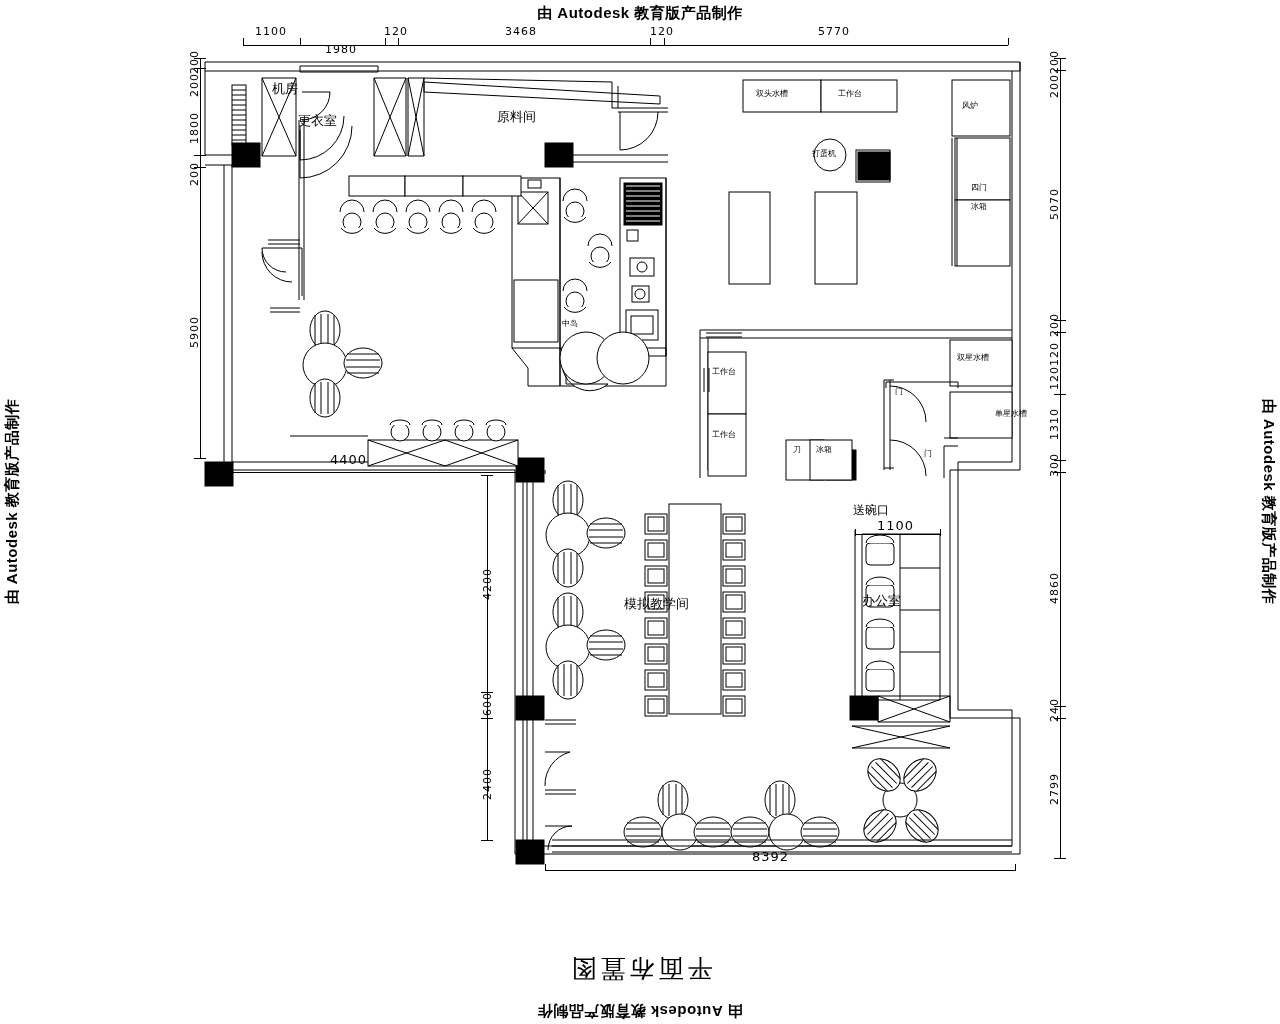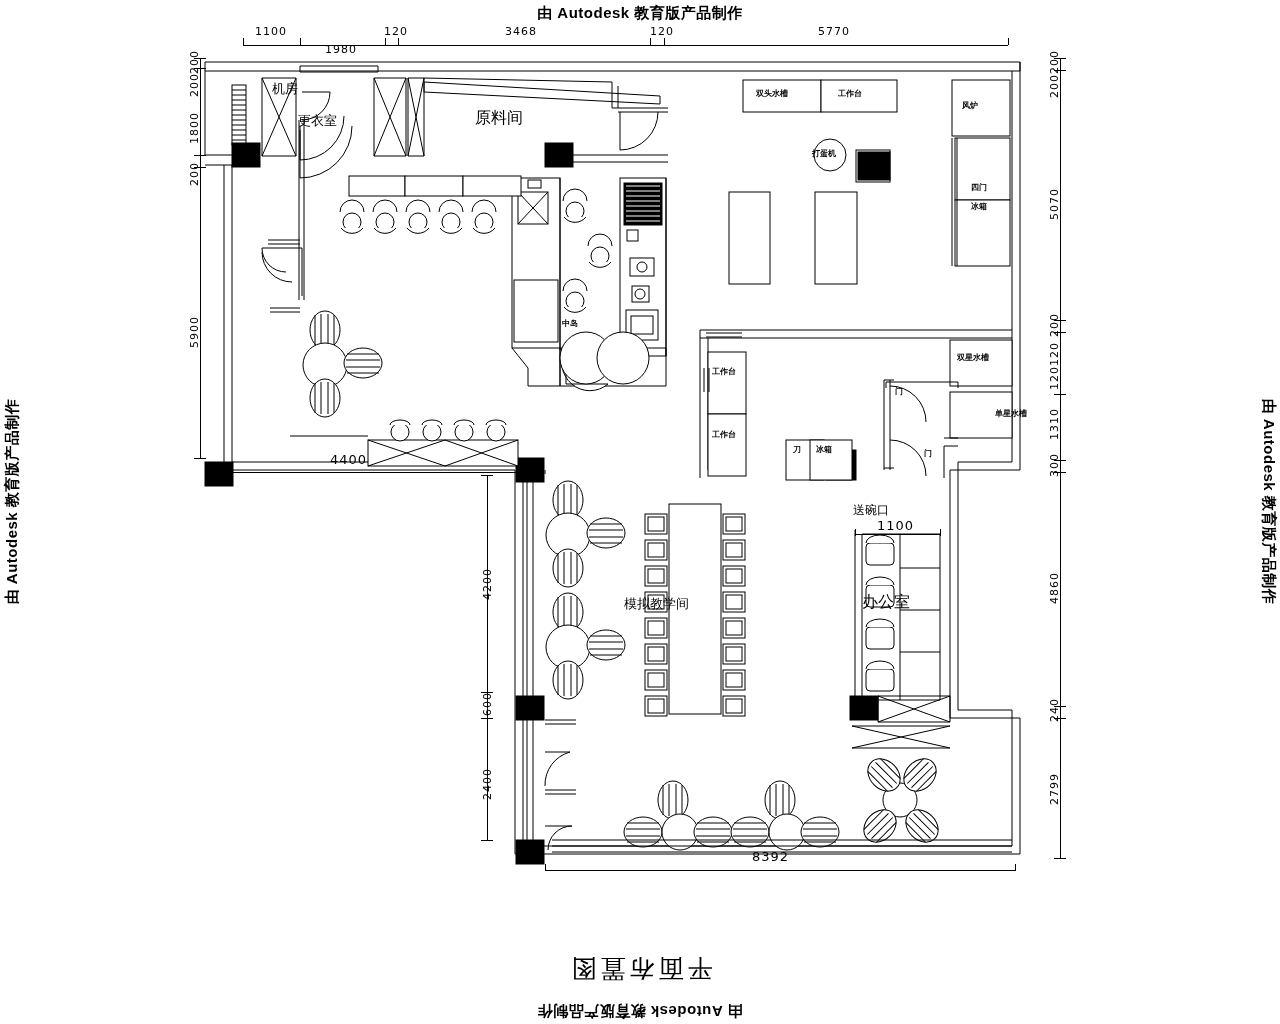--- a/index.html
+++ b/index.html
@@ -16,21 +16,21 @@
   .sheet-title{left:0;right:0;top:952px;text-align:center;font-size:25px;
        letter-spacing:4px;transform:rotate(180deg);font-family:"DejaVu Sans",sans-serif;}
   
   .ln{background:#000;position:absolute;}
   .h1{height:1px;} .v1{width:1px;}
   .dimtxt{position:absolute;font-size:11px;font-family:"DejaVu Sans",sans-serif;
       letter-spacing:1px;color:#000;white-space:nowrap;}
   .dimv{transform-origin:0 0;transform:rotate(-90deg);}
   .lbl{position:absolute;font-size:12px;white-space:nowrap;
       font-family:"DejaVu Sans","Liberation Sans",sans-serif;}
-  .lbl-sm{font-size:8px;font-weight:bold;}
+  .lbl-sm{font-size:8px;}
   .tick{position:absolute;width:1px;height:7px;background:#000;}
   svg{position:absolute;overflow:visible;}
   .stroke{fill:none;stroke:#000;stroke-width:1;}
   .fillw{fill:#fff;stroke:#000;stroke-width:1;}
   .fillb{fill:#000;stroke:#000;stroke-width:1;}
 </style>
 </head>
 <body>
 
 <div id="stage">
@@ -509,23 +509,23 @@
 
     <path class="stroke" d="M527 478 V700 M533 478 V700"></path>
     <path class="stroke" d="M527 720 V840 M533 720 V840"></path>
 
     <path class="stroke" d="M552 840 H1012 M552 846 H1012 M552 852 H1012"></path>
 
   </svg>
 
   <div class="lbl abs" style="left:272px;top:80px;font-size:13px;">机房</div>
   <div class="lbl abs" style="left:298px;top:112px;font-size:13px;">更衣室</div>
-  <div class="lbl abs" style="left:475px;top:108px;font-size:16px;text-align:center;">原料间</div>
+  <div class="lbl abs" style="left:497px;top:108px;font-size:13px;text-align:center;">原料间</div>
   <div class="lbl abs" style="left:624px;top:595px;font-size:13px;">模拟教学间</div>
-  <div class="lbl abs" style="left:862px;top:592px;font-size:16px;">办公室</div>
+  <div class="lbl abs" style="left:862px;top:592px;font-size:13px;">办公室</div>
 
   <div class="lbl abs lbl-sm" style="left:756px;top:88px;">双头水槽</div>
   <div class="lbl abs lbl-sm" style="left:838px;top:88px;">工作台</div>
   <div class="lbl abs lbl-sm" style="left:962px;top:100px;">风炉</div>
   <div class="lbl abs lbl-sm" style="left:812px;top:148px;">打蛋机</div>
   <div class="lbl abs lbl-sm" style="left:971px;top:182px;">四门</div>
   <div class="lbl abs lbl-sm" style="left:971px;top:201px;">冰箱</div>
   <div class="lbl abs lbl-sm" style="left:712px;top:366px;">工作台</div>
   <div class="lbl abs lbl-sm" style="left:712px;top:429px;">工作台</div>
   <div class="lbl abs lbl-sm" style="left:957px;top:352px;">双星水槽</div>

